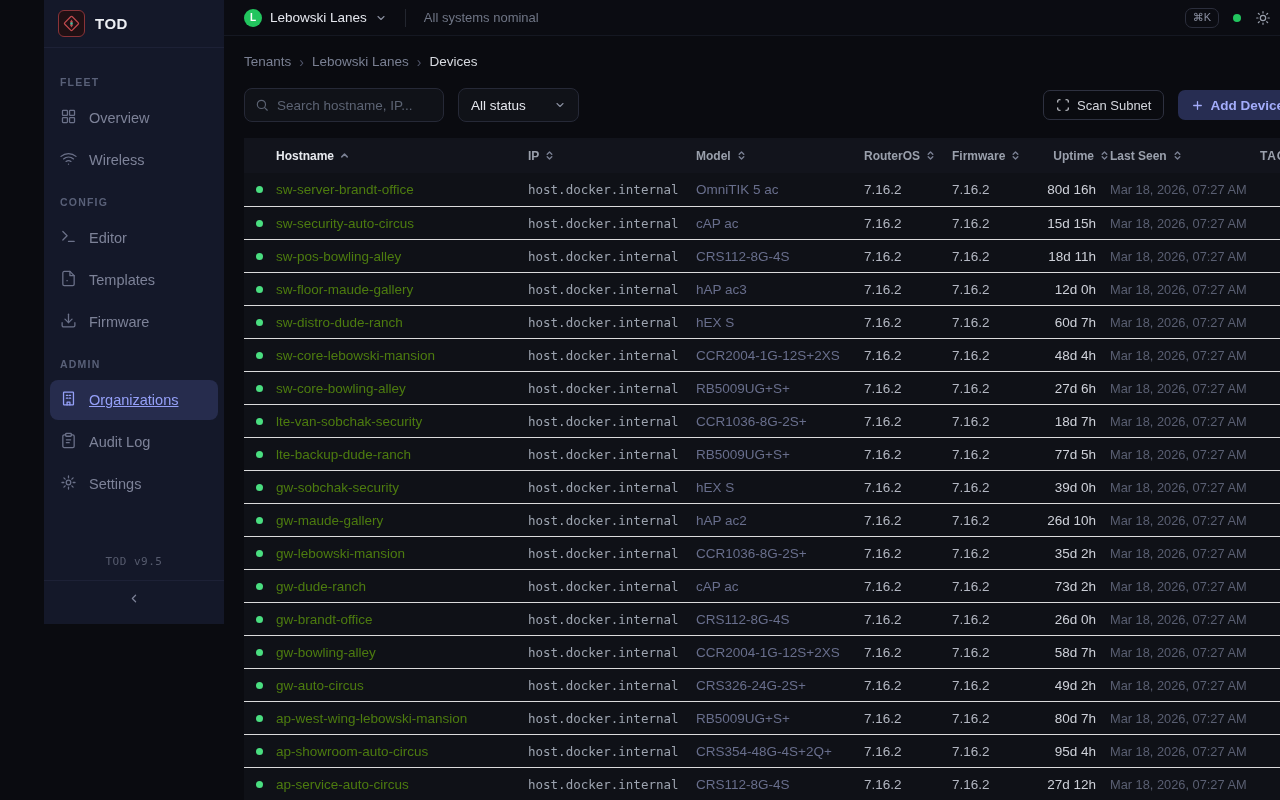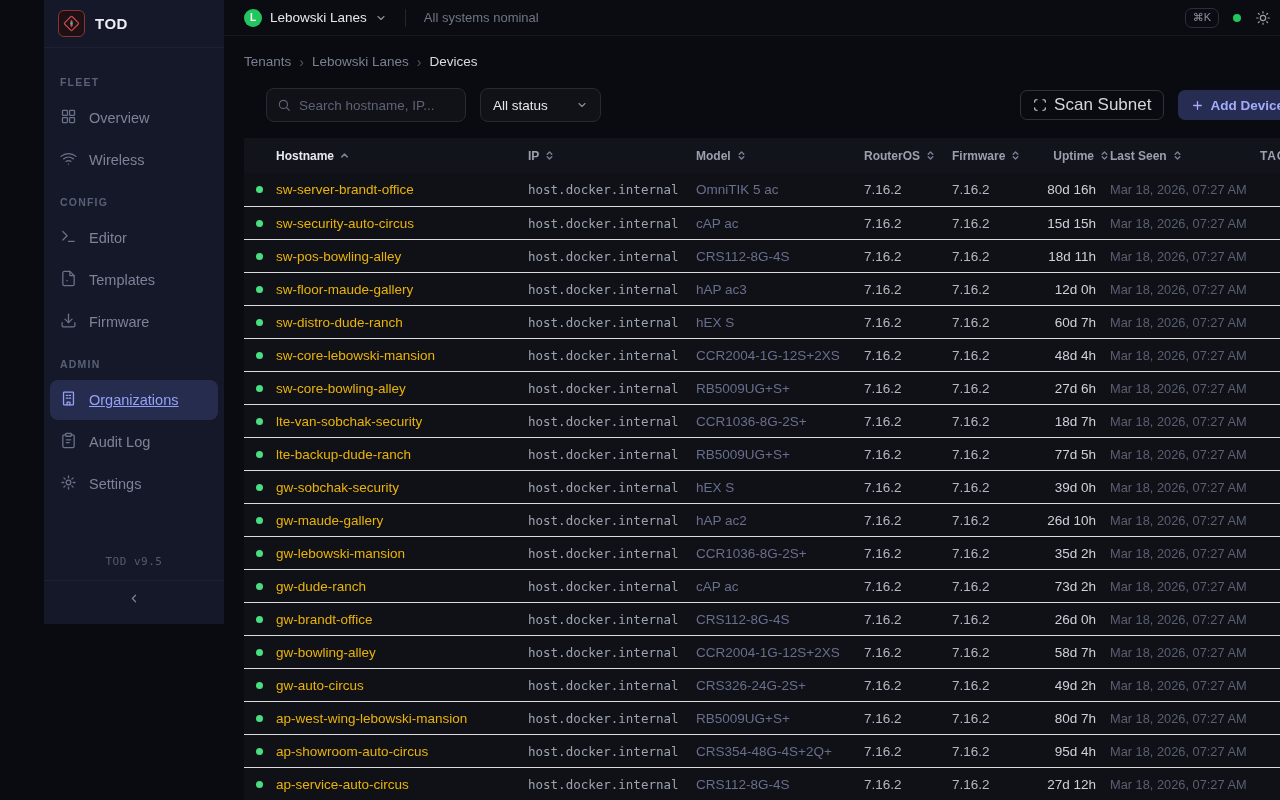--- a/index.html
+++ b/index.html
@@ -78,36 +78,36 @@
 
   
   .content { flex:1; padding:18px 26px 0 20px; position:relative; }
   .breadcrumb { display:flex; gap:8px; font-size:13.5px; color:#7a8093; }
   .crumb-sep { color:#50556a; font-size:14px; }
   .crumb-current { color:#d7dae0; }
 
   .toolbar { display:flex; align-items:center; margin-top:18px; }
   .search-box {
     width:200px; height:34px; background:#101218; border:1px solid #262937;
-    border-radius:8px; display:flex; align-items:center; gap:8px; padding:0 10px;margin-left:22px;
+    border-radius:8px; display:flex; align-items:center; gap:8px; padding:0 10px;
   }
   .search-box input {
     background:transparent; border:none; outline:none; color:#cfd3dc;
     font-size:13.5px; width:100%; font-family:"Liberation Sans", sans-serif;
   }
   .search-box input::placeholder { color:#5c6373; }
   .select-box {
     margin-left:14px; height:34px; min-width:120px; background:#101218;
     border:1px solid #262937; border-radius:8px; display:flex; align-items:center;
     justify-content:space-between; padding:0 12px; font-size:13.5px; color:#e5e7ee; cursor:pointer; gap:28px;
   }
   .toolbar-right { margin-left:auto; display:flex; align-items:center; gap:14px; }
   .btn-outline {
     height:30px; border:1px solid #2e3140; border-radius:7px; background:transparent;
-    color:#d4d6dd; font-size:17px; display:flex; align-items:center; gap:7px;
+    color:#d4d6dd; font-size:13px; display:flex; align-items:center; gap:7px;
     padding:0 12px; cursor:pointer; font-family:"Liberation Sans", sans-serif;
   }
   .btn-primary {
     height:30px; border:none; border-radius:7px; background:#272d52;
     color:#a3acfa; font-size:13.5px; font-weight:600; display:flex; align-items:center; gap:6px;
     padding:0 13px; cursor:pointer; font-family:"Liberation Sans", sans-serif;
   }
 
   
   .device-table { margin-top:16px; width:1053px; }
@@ -124,21 +124,21 @@
   .th-sorted { color:#e8eaef; }
   .th-right { justify-content:flex-end; }
   .th-tags { justify-content:flex-end; letter-spacing:.8px; cursor:default; }
   .t-row {
     height:33px; background:#0f1117; border-top:1px solid rgba(255,255,255,0.85);
     font-size:13.5px; cursor:pointer;
   }
   .t-row:first-child { border-top:none; }
   .cell-dot { display:flex; align-items:center; }
   .dot-online { width:7px; height:7px; border-radius:50%; background:#4ade80; }
-  .cell-hostname { color:#eab308; font-weight:500; font-size:13.5px; }
+  .cell-hostname { color:#4d7c0f; font-weight:500; font-size:13.5px; }
   .cell-ip { color:#9ca3af; font-size:12.5px; }
   .cell-model { color:#686e8c; }
   .cell-ver { color:#b3b7c2; }
   .cell-uptime { color:#ced1d9; text-align:right; padding-right:14px; }
   .cell-lastseen { color:#5a5f72; font-size:12.8px; }
   .cell-tags { }
 
   
   .v-scrollbar {
     position:absolute; right:3px; top:150px; width:6px; height:440px;

